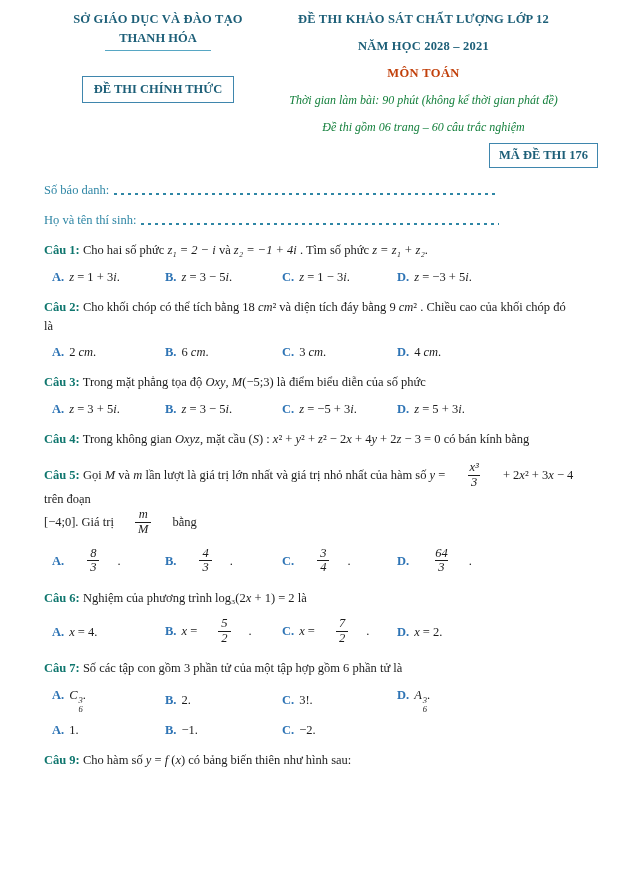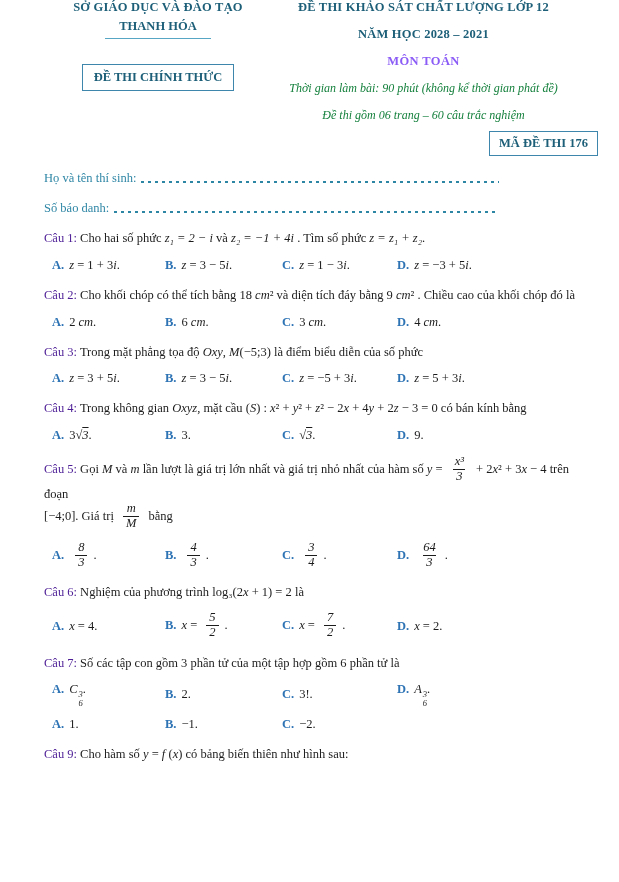--- a/index.html
+++ b/index.html
@@ -1,60 +1,60 @@
 <!DOCTYPE html>
 <html><head>
 <meta charset="utf-8">
 <style>
   html,body{margin:0;padding:0;background:#ffffff;}
   body{
     width:619px;height:882px;overflow:hidden;
     font-family:"Liberation Serif","DejaVu Serif",serif;
     font-size:12.5px;color:#1c1c1c;
   }
-  .page{padding:0 44px 0 44px;position:relative;}
+  .page{padding:12px 44px 0 44px;position:relative;}
 
   
   .hdr{display:flex;}
   .hdr-left{width:228px;text-align:center;flex:none;}
   .org1{font-weight:bold;color:#1d5f78;font-size:12.5px;letter-spacing:.2px;}
   .org2{font-weight:bold;color:#1d5f78;display:inline-block;margin-top:4px;
         padding:0 14px 4px;border-bottom:1.5px solid #57a7c4;}
   .official-wrap{margin-top:25px;}
   .official-box{display:inline-block;border:1.5px solid #3f86ad;color:#1d5f78;
         font-weight:bold;padding:5px 11px;}
   .hdr-right{flex:1;text-align:center;}
   .hdr-right .ln{margin-top:12px;}
   .hdr-right .ln:first-child{margin-top:0;}
   .exam-title,.exam-year{font-weight:bold;color:#1d5f78;letter-spacing:.2px;}
-  .exam-subject{font-weight:bold;color:#8b5cf6;letter-spacing:.4px;}
+  .exam-subject{font-weight:bold;color:#c2410c;letter-spacing:.4px;}
   .exam-duration,.exam-pages{font-style:italic;color:#15803d;font-size:12px;}
   .code-row{text-align:right;margin:8px -23px 0 0;}
   .code-box{display:inline-block;border:1.5px solid #3f86ad;color:#1d5f78;
         font-weight:bold;padding:4px 9px;}
 
   
   .cand{display:flex;align-items:flex-end;color:#2e86a5;width:455px;margin-top:15px;}
   .cand:first-of-type{margin-top:18px;}
   .leader{flex:1;height:4px;margin:0 0 2px 3px;
         background-image:radial-gradient(circle,#2e86a5 1.2px,transparent 1.4px);
         background-size:7px 4px;background-repeat:repeat-x;background-position:0 100%;}
 
   
   .q-text{margin:13px 0 0;line-height:1.5;}
-  .q-num{color:#4c1d95;font-weight:normal;}
+  .q-num{color:#0f766e;font-weight:bold;}
   .options{display:grid;grid-template-columns:113px 117px 115px auto;
         padding-left:8px;margin-top:10px;align-items:center;}
   .option{white-space:nowrap;}
   .opt-letter{color:#2e74b5;font-weight:bold;margin-right:5px;}
 
   
   .mi{font-style:italic;}
   .frac{display:inline-flex;flex-direction:column;align-items:center;
-        vertical-align:middle;line-height:1.1;margin:0 6px;transform:translateY(-1px);}
+        vertical-align:middle;line-height:1.1;margin:0 18px;transform:translateY(-1px);}
   .fn{padding:0 3px;}
   .fd{border-top:1px solid #1c1c1c;padding:0 3px;}
   .ss{display:inline-flex;flex-direction:column;line-height:1;font-size:8.5px;
         vertical-align:-4px;margin-left:1px;}
   .rad{text-decoration:overline;}
   .olz{text-decoration:overline;padding:0 1px;}
 </style>
 </head>
 <body>
 
@@ -77,25 +77,25 @@
       <div class="ln exam-duration">Thời gian làm bài: 90 phút (không kể thời gian phát đề)</div>
       <div class="ln exam-pages">Đề thi gồm 06 trang – 60 câu trắc nghiệm</div>
     </div>
   </div>
 
   <div class="code-row">
     <span class="code-box">MÃ ĐỀ THI 176</span>
   </div>
 
   <div class="cand">
-    <span>Họ và tên thí sinh:</span>
+    <span>Số báo danh:</span>
     <span class="leader"></span>
   </div>
   <div class="cand">
-    <span>Số báo danh:</span>
+    <span>Họ và tên thí sinh:</span>
     <span class="leader"></span>
   </div>
 
   <div id="questions">
       <div>
         <p class="q-text"><span class="q-num">Câu 1:</span><span> Cho hai số phức <span class="mi">z₁ = 2 − i</span>  và <span class="mi">z₂ = −1 + 4i</span> . Tìm số phức <span class="mi">z = z₁ + z₂</span>.</span></p>
         <div class="options">
           <div class="option"><span class="opt-letter">A.</span><span class="opt-text"><span class="mi">z</span> = 1 + 3<span class="mi">i</span>.</span></div>
           <div class="option"><span class="opt-letter">B.</span><span class="opt-text"><span class="mi">z</span> = 3 − 5<span class="mi">i</span>.</span></div>
           <div class="option"><span class="opt-letter">C.</span><span class="opt-text"><span class="mi">z</span> = 1 − 3<span class="mi">i</span>.</span></div>
@@ -115,26 +115,20 @@
         <p class="q-text"><span class="q-num">Câu 3:</span><span> Trong mặt phẳng tọa độ <span class="mi">Oxy</span>,  <span class="mi">M</span>(−5;3)  là điểm biểu diễn của số phức</span></p>
         <div class="options">
           <div class="option"><span class="opt-letter">A.</span><span class="opt-text"><span class="mi">z</span> = 3 + 5<span class="mi">i</span>.</span></div>
           <div class="option"><span class="opt-letter">B.</span><span class="opt-text"><span class="mi">z</span> = 3 − 5<span class="mi">i</span>.</span></div>
           <div class="option"><span class="opt-letter">C.</span><span class="opt-text"><span class="mi">z</span> = −5 + 3<span class="mi">i</span>.</span></div>
           <div class="option"><span class="opt-letter">D.</span><span class="opt-text"><span class="mi">z</span> = 5 + 3<span class="mi">i</span>.</span></div>
         </div>
       </div>
       <div>
         <p class="q-text"><span class="q-num">Câu 4:</span><span> Trong không gian <span class="mi">Oxyz</span>, mặt cầu (<span class="mi">S</span>) : <span class="mi">x</span>² + <span class="mi">y</span>² + <span class="mi">z</span>² − 2<span class="mi">x</span> + 4<span class="mi">y</span> + 2<span class="mi">z</span> − 3 = 0  có bán kính bằng</span></p>
-        <div class="options">
-          <div class="option"><span class="opt-letter">A.</span><span class="opt-text">3<span class="mi">√<span class="rad">3</span></span>.</span></div>
-          <div class="option"><span class="opt-letter">B.</span><span class="opt-text">3.</span></div>
-          <div class="option"><span class="opt-letter">C.</span><span class="opt-text"><span class="mi">√<span class="rad">3</span></span>.</span></div>
-          <div class="option"><span class="opt-letter">D.</span><span class="opt-text">9.</span></div>
-        </div>
       </div>
       <div>
         <p class="q-text"><span class="q-num">Câu 5:</span><span> Gọi <span class="mi">M</span> và <span class="mi">m</span> lần lượt là giá trị lớn nhất và giá trị nhỏ nhất của hàm số <span class="mi">y</span> = <span class="frac">
               <span class="fn mi">x³</span>
               <span class="fd mi">3</span>
             </span> + 2<span class="mi">x</span>² + 3<span class="mi">x</span> − 4  trên đoạn<br>[−4;0]. Giá trị <span class="frac">
               <span class="fn mi">m</span>
               <span class="fd mi">M</span>
             </span> bằng</span></p>
         <div class="options">

